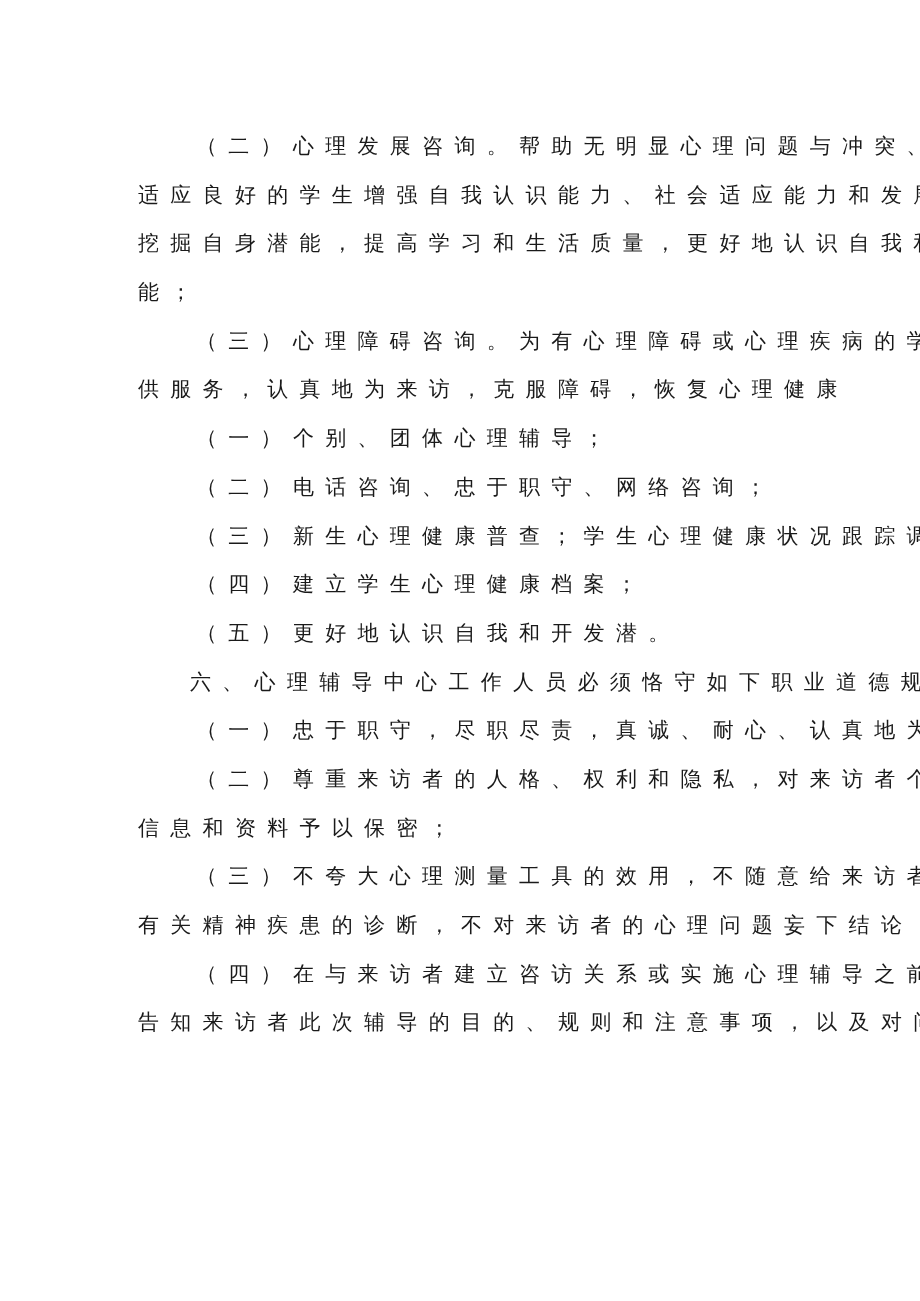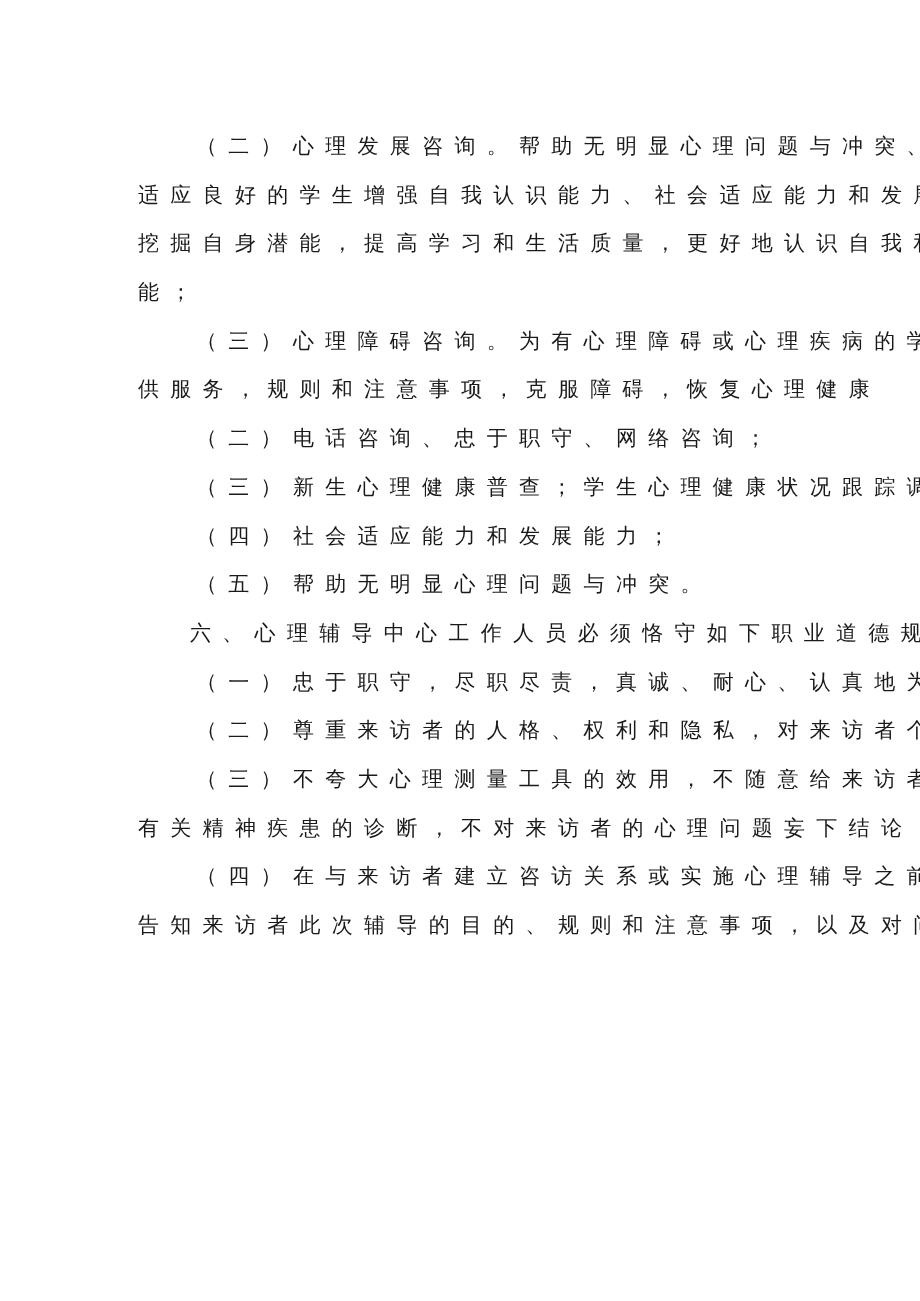--- a/index.html
+++ b/index.html
@@ -48,38 +48,40 @@
 
     <div>
       <div class="line indent-item">（二）心理发展咨询。帮助无明显心理问题与冲突、环境</div>
       <div class="line indent-none">适应良好的学生增强自我认识能力、社会适应能力和发展能力，</div>
       <div class="line indent-none">挖掘自身潜能，提高学习和生活质量，更好地认识自我和开发潜</div>
       <div class="line indent-none">能；</div>
     </div>
 
     <div>
       <div class="line indent-item">（三）心理障碍咨询。为有心理障碍或心理疾病的学生提</div>
-      <div class="line indent-none">供服务，规则和注意事项，克服障碍，恢复心理健康</div>
+      <div class="line indent-none">供服务，认真地为来访，克服障碍，恢复心理健康</div>
     </div>
 
 
     <div>
+      <div class="line indent-item">（一）个别、团体心理辅导；</div>
       <div class="line indent-item">（二）电话咨询、忠于职守、网络咨询；</div>
       <div class="line indent-item">（三）新生心理健康普查；学生心理健康状况跟踪调查；</div>
-      <div class="line indent-item">（四）社会适应能力和发展能力；</div>
-      <div class="line indent-item">（五）帮助无明显心理问题与冲突。</div>
+      <div class="line indent-item">（四）建立学生心理健康档案；</div>
+      <div class="line indent-item">（五）更好地认识自我和开发潜。</div>
     </div>
 
     <div class="line indent-heading">六、心理辅导中心工作人员必须恪守如下职业道德规范：</div>
 
     <div>
       <div class="line indent-item">（一）忠于职守，尽职尽责，真诚、耐心、认真地为来访</div>
     </div>
     <div>
       <div class="line indent-item">（二）尊重来访者的人格、权利和隐私，对来访者个人的</div>
+      <div class="line indent-none">信息和资料予以保密；</div>
     </div>
     <div>
       <div class="line indent-item">（三）不夸大心理测量工具的效用，不随意给来访者作出</div>
       <div class="line indent-none">有关精神疾患的诊断，不对来访者的心理问题妄下结论；</div>
     </div>
     <div>
       <div class="line indent-item">（四）在与来访者建立咨访关系或实施心理辅导之前，应</div>
       <div class="line indent-none">告知来访者此次辅导的目的、规则和注意事项，以及对问题的界</div>
     </div>
 

